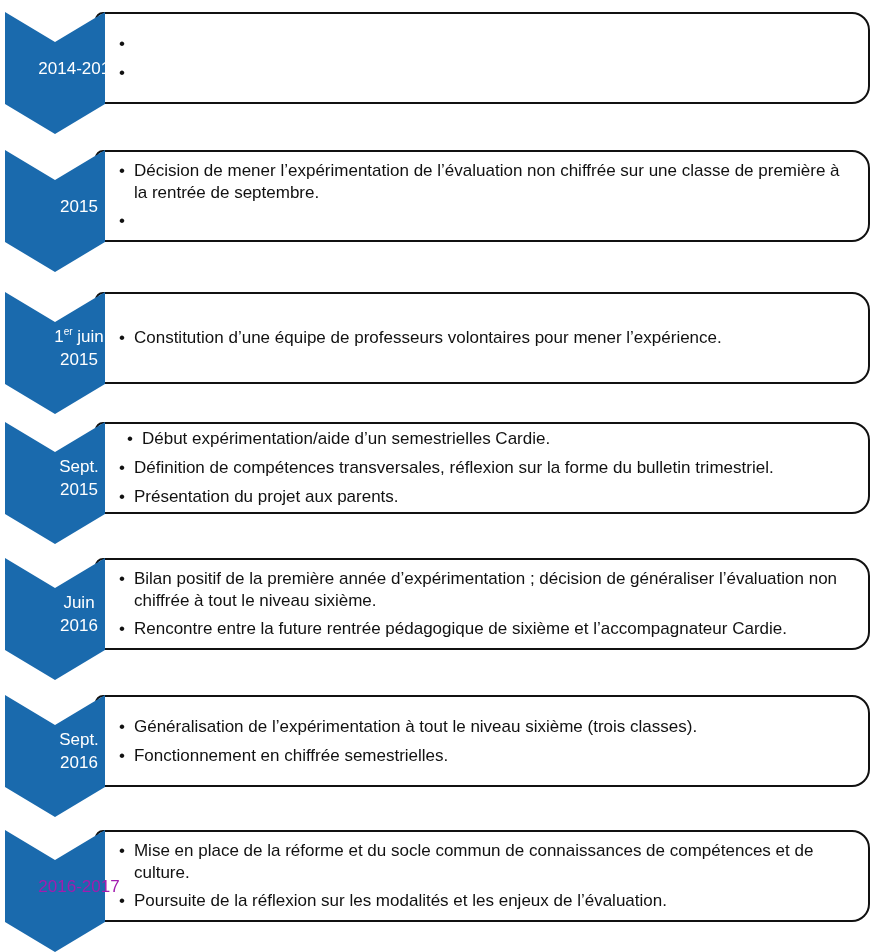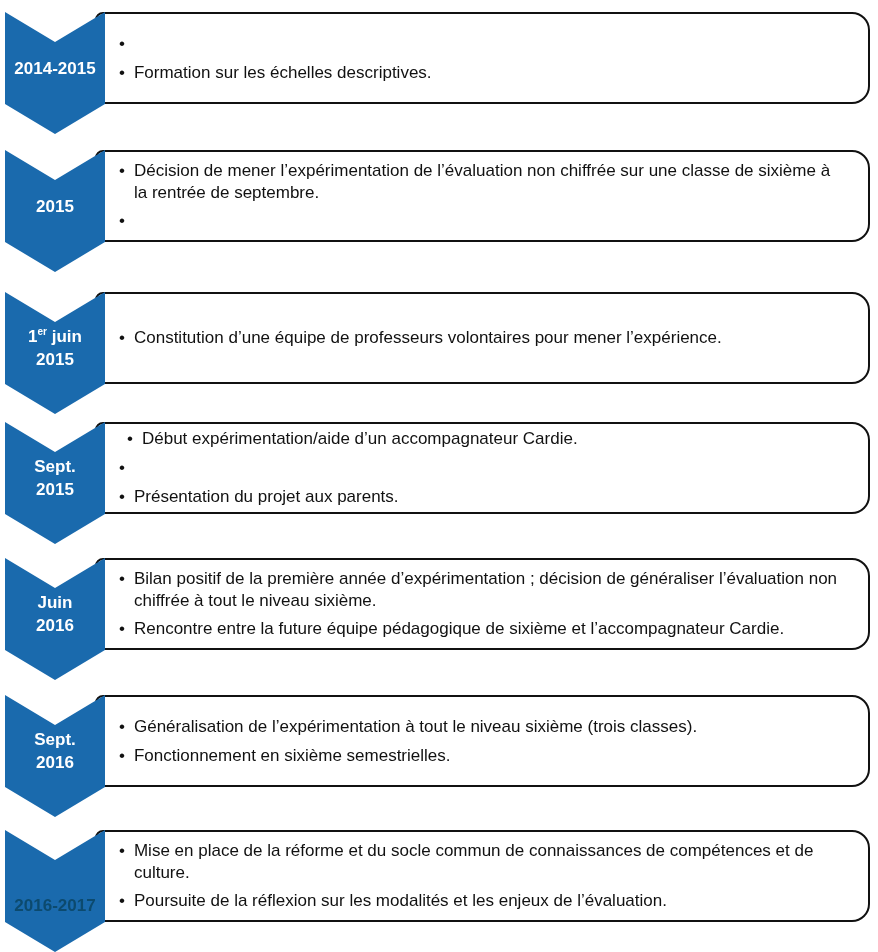--- a/index.html
+++ b/index.html
@@ -75,58 +75,58 @@
     top: 26px;
     width: 100px;
     height: 62px;
     z-index: 3;
     display: flex;
     flex-direction: column;
     justify-content: center;
     align-items: center;
     text-align: center;
     color: #ffffff;
-    font-weight: bold;
+    font-weight: normal;
     font-size: 17px;
     line-height: 1.35;
+    padding-left: 24px;
   }
   .date sup {
     font-size: 10px;
     line-height: 0;
   }
 </style>
 </head>
 <body>
 
 <div class="stage">
     <div class="section" style="top: 12px;">
       <div class="event-box" style="border-color: rgb(17, 17, 17);">
         <ul class="bullets">
           <li>
             <span class="dot">•</span>
           </li>
           <li>
             <span class="dot">•</span>
-            <span>Formation sur les échelles descriptives.</span>
           </li>
         </ul>
       </div>
       <svg viewBox="0 0 100 122" preserveAspectRatio="none" class="chev">
         <polygon points="0,0 50,30 100,0 100,92 50,122 0,92" fill="#1a6aad"></polygon>
       </svg>
       <div class="date" style="color: rgb(255, 255, 255);">
         <div>2014-2015</div>
       </div>
     </div>
     <div class="section" style="top: 150px;">
       <div class="event-box" style="border-color: rgb(17, 17, 17);">
         <ul class="bullets">
           <li>
             <span class="dot">•</span>
-            <span>Décision de mener l’expérimentation de l’évaluation non chiffrée sur une classe de sixième à la rentrée de septembre.</span>
+            <span>Décision de mener l’expérimentation de l’évaluation non chiffrée sur une classe de première à la rentrée de septembre.</span>
           </li>
           <li>
             <span class="dot">•</span>
           </li>
         </ul>
       </div>
       <svg viewBox="0 0 100 122" preserveAspectRatio="none" class="chev">
         <polygon points="0,0 50,30 100,0 100,92 50,122 0,92" fill="#1a6aad"></polygon>
       </svg>
       <div class="date" style="color: rgb(255, 255, 255);">
@@ -148,24 +148,25 @@
       <div class="date" style="color: rgb(255, 255, 255);">
         <div>1<sup>er</sup> juin</div>
         <div>2015</div>
       </div>
     </div>
     <div class="section" style="top: 422px;">
       <div class="event-box" style="border-color: rgb(17, 17, 17);">
         <ul class="bullets">
           <li class="indent">
             <span class="dot">•</span>
-            <span>Début expérimentation/aide d’un accompagnateur Cardie.</span>
-          </li>
-          <li>
-            <span class="dot">•</span>
+            <span>Début expérimentation/aide d’un semestrielles Cardie.</span>
+          </li>
+          <li>
+            <span class="dot">•</span>
+            <span>Définition de compétences transversales, réflexion sur la forme du bulletin trimestriel.</span>
           </li>
           <li>
             <span class="dot">•</span>
             <span>Présentation du projet aux parents.</span>
           </li>
         </ul>
       </div>
       <svg viewBox="0 0 100 122" preserveAspectRatio="none" class="chev">
         <polygon points="0,0 50,30 100,0 100,92 50,122 0,92" fill="#1a6aad"></polygon>
       </svg>
@@ -176,42 +177,42 @@
     </div>
     <div class="section" style="top: 558px;">
       <div class="event-box" style="border-color: rgb(17, 17, 17);">
         <ul class="bullets">
           <li>
             <span class="dot">•</span>
             <span>Bilan positif de la première année d’expérimentation ; décision de généraliser l’évaluation non chiffrée à tout le niveau sixième.</span>
           </li>
           <li>
             <span class="dot">•</span>
-            <span>Rencontre entre la future équipe pédagogique de sixième et l’accompagnateur Cardie.</span>
+            <span>Rencontre entre la future rentrée pédagogique de sixième et l’accompagnateur Cardie.</span>
           </li>
         </ul>
       </div>
       <svg viewBox="0 0 100 122" preserveAspectRatio="none" class="chev">
         <polygon points="0,0 50,30 100,0 100,92 50,122 0,92" fill="#1a6aad"></polygon>
       </svg>
       <div class="date" style="color: rgb(255, 255, 255);">
         <div>Juin</div>
         <div>2016</div>
       </div>
     </div>
     <div class="section" style="top: 695px;">
       <div class="event-box" style="border-color: rgb(17, 17, 17);">
         <ul class="bullets">
           <li>
             <span class="dot">•</span>
             <span>Généralisation de l’expérimentation à tout le niveau sixième (trois classes).</span>
           </li>
           <li>
             <span class="dot">•</span>
-            <span>Fonctionnement en sixième semestrielles.</span>
+            <span>Fonctionnement en chiffrée semestrielles.</span>
           </li>
         </ul>
       </div>
       <svg viewBox="0 0 100 122" preserveAspectRatio="none" class="chev">
         <polygon points="0,0 50,30 100,0 100,92 50,122 0,92" fill="#1a6aad"></polygon>
       </svg>
       <div class="date" style="color: rgb(255, 255, 255);">
         <div>Sept.</div>
         <div>2016</div>
       </div>
@@ -225,17 +226,17 @@
           </li>
           <li>
             <span class="dot">•</span>
             <span>Poursuite de la réflexion sur les modalités et les enjeux de l’évaluation.</span>
           </li>
         </ul>
       </div>
       <svg viewBox="0 0 100 122" preserveAspectRatio="none" class="chev">
         <polygon points="0,0 50,30 100,0 100,92 50,122 0,92" fill="#1a6aad"></polygon>
       </svg>
-      <div class="date" style="color: #0c4a6e; justify-content: flex-end;">
+      <div class="date" style="color: #a21caf;">
         <div>2016-2017</div>
       </div>
     </div>
   </div>
 
 </body></html>

